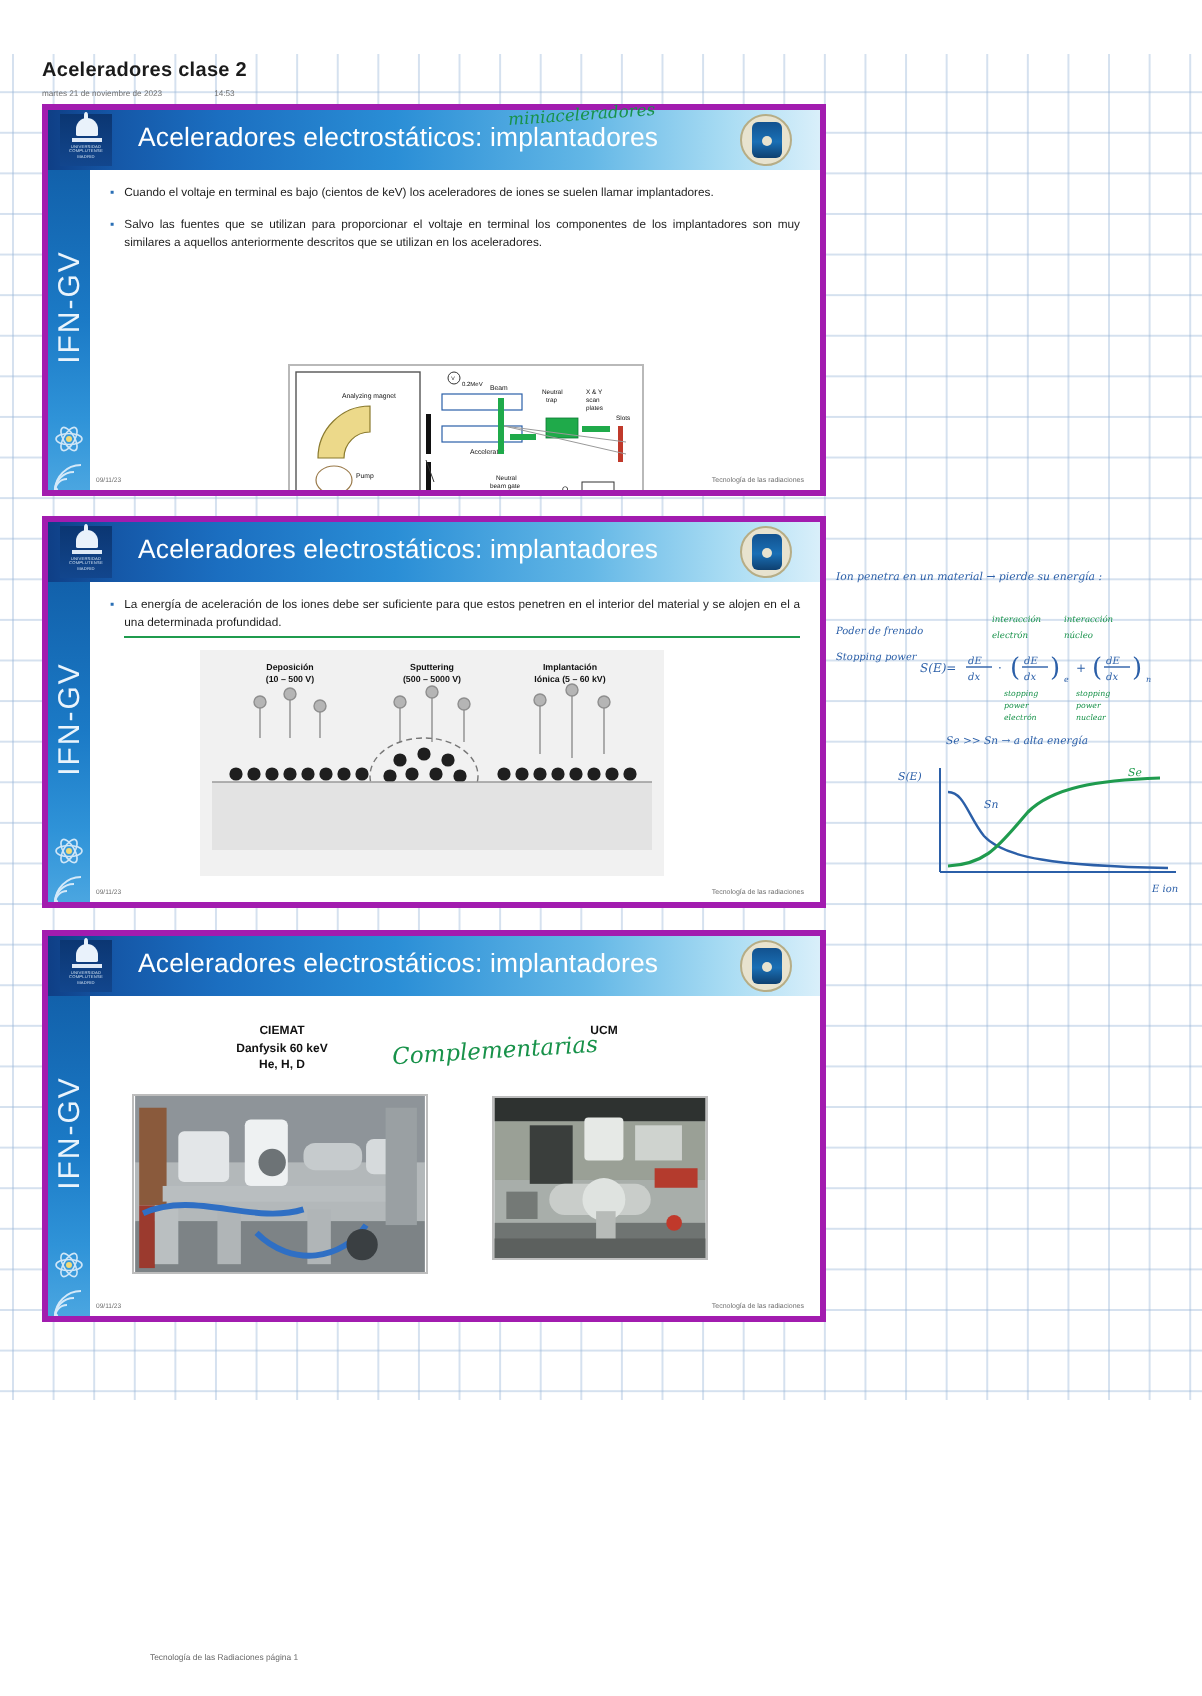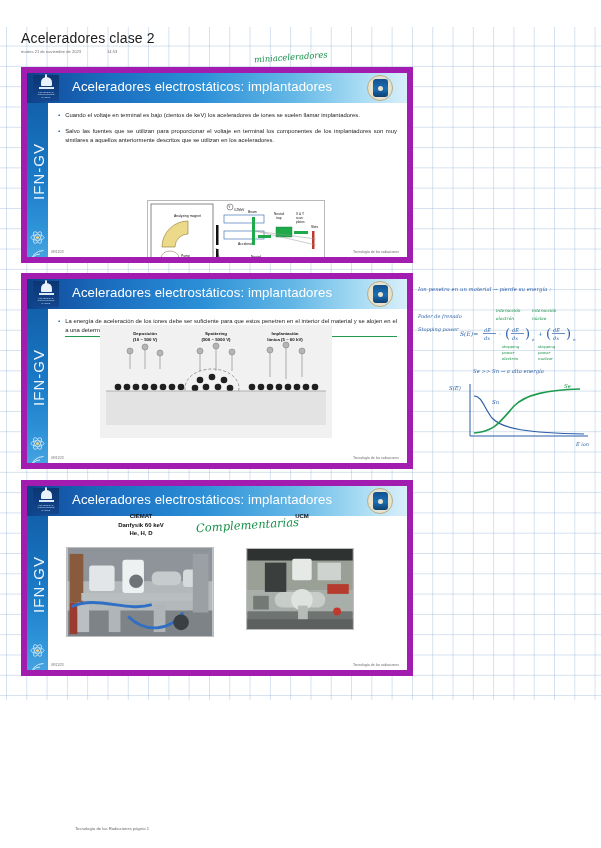--- a/index.html
+++ b/index.html
@@ -26,34 +26,33 @@
     background: #ffffff;
   }
   #page-mask-bottom {
     position: absolute; left: 0; top: 700px; width: 601px; height: 148px;
     background: #ffffff;
   }
 
   
   #doc-header { position: absolute; left: 21px; top: 30px; }
   #doc-title {
-    font-size: 14px; color: #1b1b1b; letter-spacing: .15px; white-space: nowrap;
+    font-size: 10px; color: #1b1b1b; letter-spacing: .15px; white-space: nowrap; font-weight: bold;
   }
   #doc-subtitle {
     font-size: 4.1px; color: #707070; margin-top: 3px; white-space: nowrap;
   }
   #doc-subtitle .sub-right { margin-left: 26px; }
 
   
   .slide {
     position: absolute;
     background: #ffffff;
-    border: 6px solid #a21caf;
+    border: 3px solid #a21caf;
     overflow: hidden;
-    margin-top: 15px;
   }
   #slide1 { left: 21px; top: 52px;  width: 392px; height: 196px; }
   #slide2 { left: 21px; top: 258px; width: 392px; height: 196px; }
   #slide3 { left: 21px; top: 465px; width: 392px; height: 196px; }
 
   
   .slide-titlebar {
     position: absolute; left: 0; top: 0; width: 100%; height: 30px;
     background: linear-gradient(to right,#0f3f86 0%,#1558a8 9%,#1b6ec0 22%,#2a8ed6 45%,#63b7e6 70%,#a9dcf3 88%,#d9effa 100%);
   }

